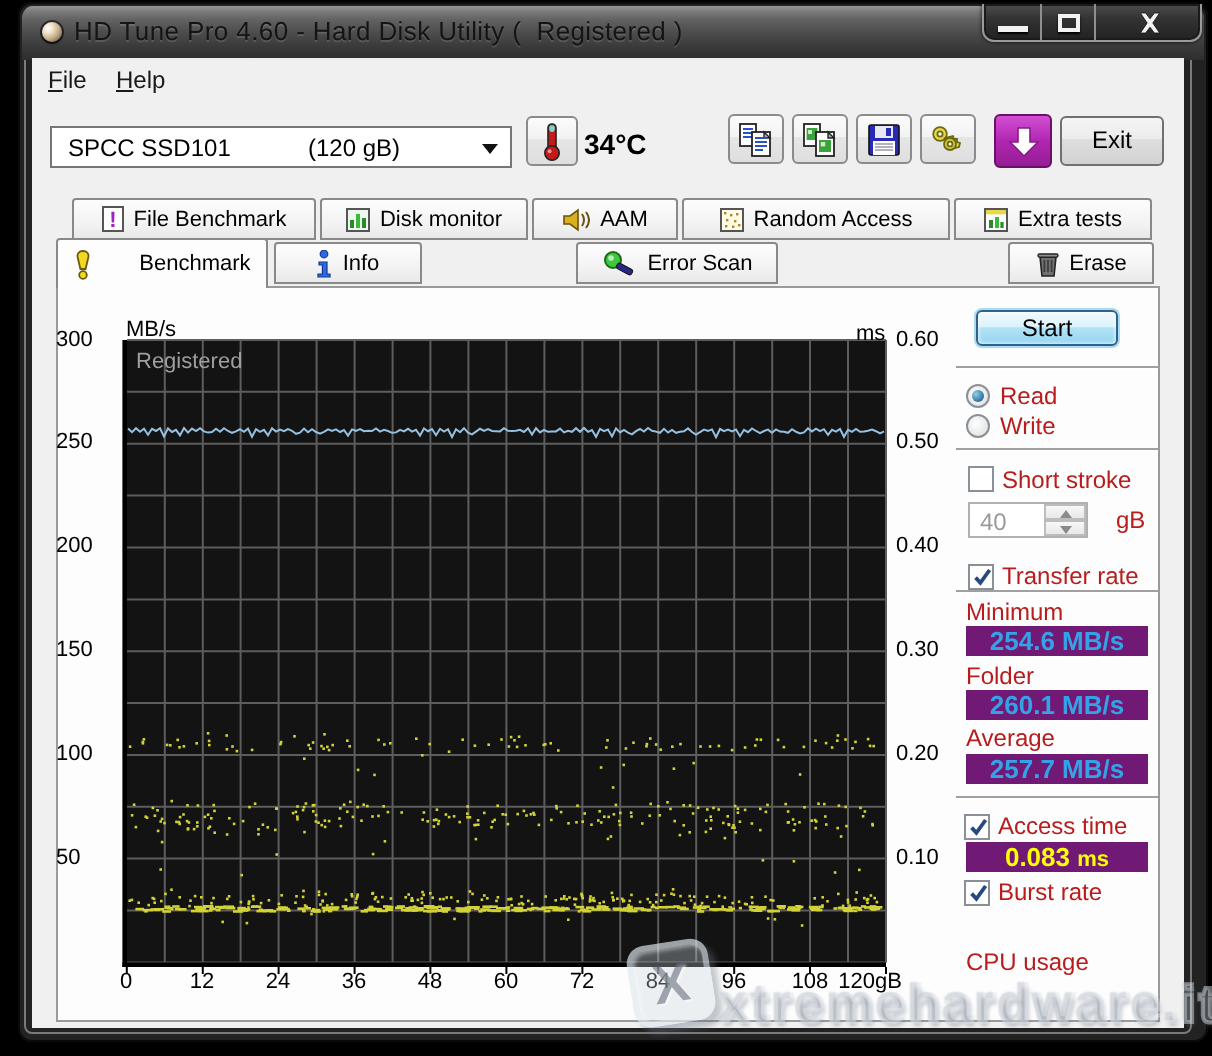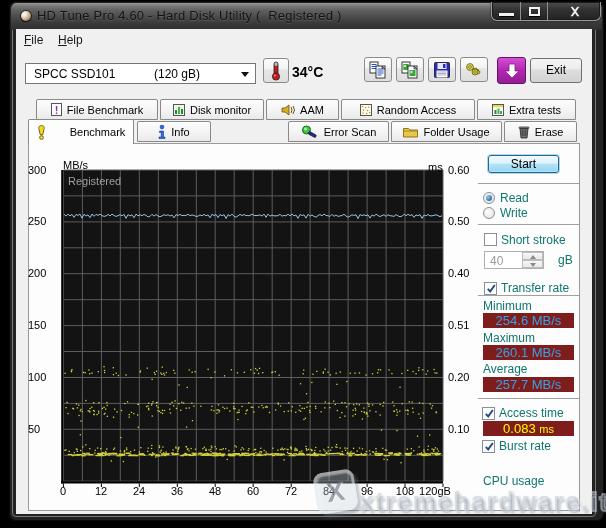--- a/index.html
+++ b/index.html
@@ -62,23 +62,23 @@
   #startb { left:472px; top:126px; width:71px; height:18px; z-index:2;
     border:1px solid #2c628b; border-radius:3px; text-align:center; font-size:12px; color:#000; line-height:16px;
     background:linear-gradient(180deg,#f0fafe,#ddf3fc 45%,#b2e3f7 50%,#95d5f0);
     box-shadow:0 0 0 1px #a8daf0, inset 0 0 2px #fff; }
   .radio { position:absolute; width:12px; height:12px; border-radius:50%; z-index:2;
     border:1px solid #8a9097; background:radial-gradient(circle at 4px 4px,#fff,#dcdcdc); }
   .radio i { position:absolute; left:2px; top:2px; width:6px; height:6px; border-radius:50%;
     background:radial-gradient(circle at 2px 2px,#8ed0ea,#2b6a9b 75%); }
   .cb2 { position:absolute; width:13px; height:13px; border:1px solid #8a9097; background:#fff; z-index:2; }
   .cb2 svg { position:absolute; left:0px; top:-1px; }
-  .ctext { position:absolute; font-size:12px; color:#0f766e; z-index:2; }
-  .vbox { position:absolute; left:467px; width:91px; height:15px; background:#7f1d1d; z-index:2;
-    text-align:center; font-size:13px; font-weight:normal; line-height:15px; }
+  .ctext { position:absolute; font-size:12px; color:#b91c1c; z-index:2; }
+  .vbox { position:absolute; left:467px; width:91px; height:15px; background:#701a75; z-index:2;
+    text-align:center; font-size:13px; font-weight:bold; line-height:15px; }
   .blue { color:#35a2e8; } .yel { color:#ffff00; } .wht { color:#ffffff; }
   
   #spin { left:468px; top:222px; width:60px; height:18px; border:1px solid #b0b0b0; background:#fff; z-index:2; }
   #spin .val { position:absolute; left:5px; top:2px; font-size:12px; color:#9a9a9a; }
   #spin .btns { position:absolute; right:0; top:0; width:21px; height:16px; }
   #spin .btns div { position:absolute; left:0; width:21px; height:8px; border:1px solid #bcbcbc;
      background:linear-gradient(180deg,#f8f8f8,#e8e8e8); }
   #spin .btns .up { top:0; } #spin .btns .dn { top:8px; }
   #spin .tri { position:absolute; left:7px; width:0; height:0; border-left:3px solid transparent; border-right:3px solid transparent; }
   #spin .up .tri { top:2px; border-bottom:4px solid #8a8a8a; }
@@ -243,27 +243,20 @@
       </svg>
       <span>Health</span>
     </div>
   <div class="tab" style="left:272px;top:92px;width:101px;">
       <svg width="18" height="13" viewBox="0 0 18 13">
         <circle cx="5.5" cy="5" r="4" fill="#3ec83e" stroke="#1a6a1a" stroke-width="1"></circle>
         <circle cx="4.5" cy="4" r="1.4" fill="#b8efb8"></circle>
         <rect x="8.2" y="6.2" width="8.5" height="3" rx="1.2" transform="rotate(28 8.2 6.2)" fill="#28288a" stroke="#111" stroke-width="0.5"></rect>
       </svg>
       <span>Error Scan</span>
-    </div>
-  <div class="tab" style="left:375px;top:92px;width:111px;">
-      <svg width="15" height="12" viewBox="0 0 15 12">
-        <path d="M0.5 2.5 h5 l1.5 1.5 h7.5 v7 h-14 Z" fill="#e8c84a" stroke="#8a6a10" stroke-width="0.9"></path>
-        <path d="M0.5 5 h14" stroke="#8a6a10" stroke-width="0.7"></path>
-      </svg>
-      <span>Folder Usage</span>
     </div>
   <div class="tab" style="left:488px;top:92px;width:73px;">
       <svg width="12" height="14" viewBox="0 0 12 14">
         <path d="M2 3.5 L3 13 h6 L10 3.5 Z" fill="#707070" stroke="#222" stroke-width="0.8"></path>
         <rect x="1" y="2" width="10" height="1.6" rx="0.8" fill="#909090" stroke="#222" stroke-width="0.7"></rect>
         <path d="M4.2 5v6M6 5v6M7.8 5v6" stroke="#3a3a3a" stroke-width="0.8"></path>
       </svg>
       <span>Erase</span>
     </div>
   <div class="tab" id="tab-active" style="left:12px;top:90px;width:106px;">
@@ -1045,21 +1038,21 @@
   <div class="lbl" style="left:52px;top:146px;color:#9f9f9f;">Registered</div>
   <div class="num numr" style="left:12px;top:135px;">300</div>
   <div class="num numr" style="left:12px;top:186px;">250</div>
   <div class="num numr" style="left:12px;top:238px;">200</div>
   <div class="num numr" style="left:12px;top:290px;">150</div>
   <div class="num numr" style="left:12px;top:342px;">100</div>
   <div class="num numr" style="left:12px;top:394px;">50</div>
   <div class="num" style="left:432px;top:135px;">0.60</div>
   <div class="num" style="left:432px;top:186px;">0.50</div>
   <div class="num" style="left:432px;top:238px;">0.40</div>
-  <div class="num" style="left:432px;top:290px;">0.51</div>
+  <div class="num" style="left:432px;top:290px;">0.30</div>
   <div class="num" style="left:432px;top:342px;">0.20</div>
   <div class="num" style="left:432px;top:394px;">0.10</div>
   <div class="num numc" style="left:29px;top:456px;">0</div>
   <div class="num numc" style="left:67px;top:456px;">12</div>
   <div class="num numc" style="left:105px;top:456px;">24</div>
   <div class="num numc" style="left:143px;top:456px;">36</div>
   <div class="num numc" style="left:181px;top:456px;">48</div>
   <div class="num numc" style="left:219px;top:456px;">60</div>
   <div class="num numc" style="left:257px;top:456px;">72</div>
   <div class="num numc" style="left:295px;top:456px;">84</div>
@@ -1091,21 +1084,21 @@
   <div class="ctext" style="left:542px;top:224px;">gB</div>
   <div class="cb2" style="left:468px;top:253px;">
       <svg width="13" height="13" viewBox="0 0 13 13">
         <path d="M2.8 6.8l2.4 2.6 4.6-6.4" stroke="#27497e" stroke-width="1.9" fill="none"></path>
       </svg>
     </div>
   <div class="ctext" style="left:485px;top:252px;">Transfer rate</div>
   <div class="sep" style="top:266px;"></div>
   <div class="ctext" style="left:467px;top:270px;">Minimum</div>
   <div class="vbox blue" style="top:284px;">254.6 MB/s</div>
-  <div class="ctext" style="left:467px;top:302px;">Maximum</div>
+  <div class="ctext" style="left:467px;top:302px;">Folder</div>
   <div class="vbox blue" style="top:316px;">260.1 MB/s</div>
   <div class="ctext" style="left:467px;top:333px;">Average</div>
   <div class="vbox blue" style="top:348px;">257.7 MB/s</div>
   <div class="sep" style="top:369px;"></div>
   <div class="cb2" style="left:466px;top:378px;">
       <svg width="13" height="13" viewBox="0 0 13 13">
         <path d="M2.8 6.8l2.4 2.6 4.6-6.4" stroke="#27497e" stroke-width="1.9" fill="none"></path>
       </svg>
     </div>
   <div class="ctext" style="left:483px;top:377px;">Access time</div>

